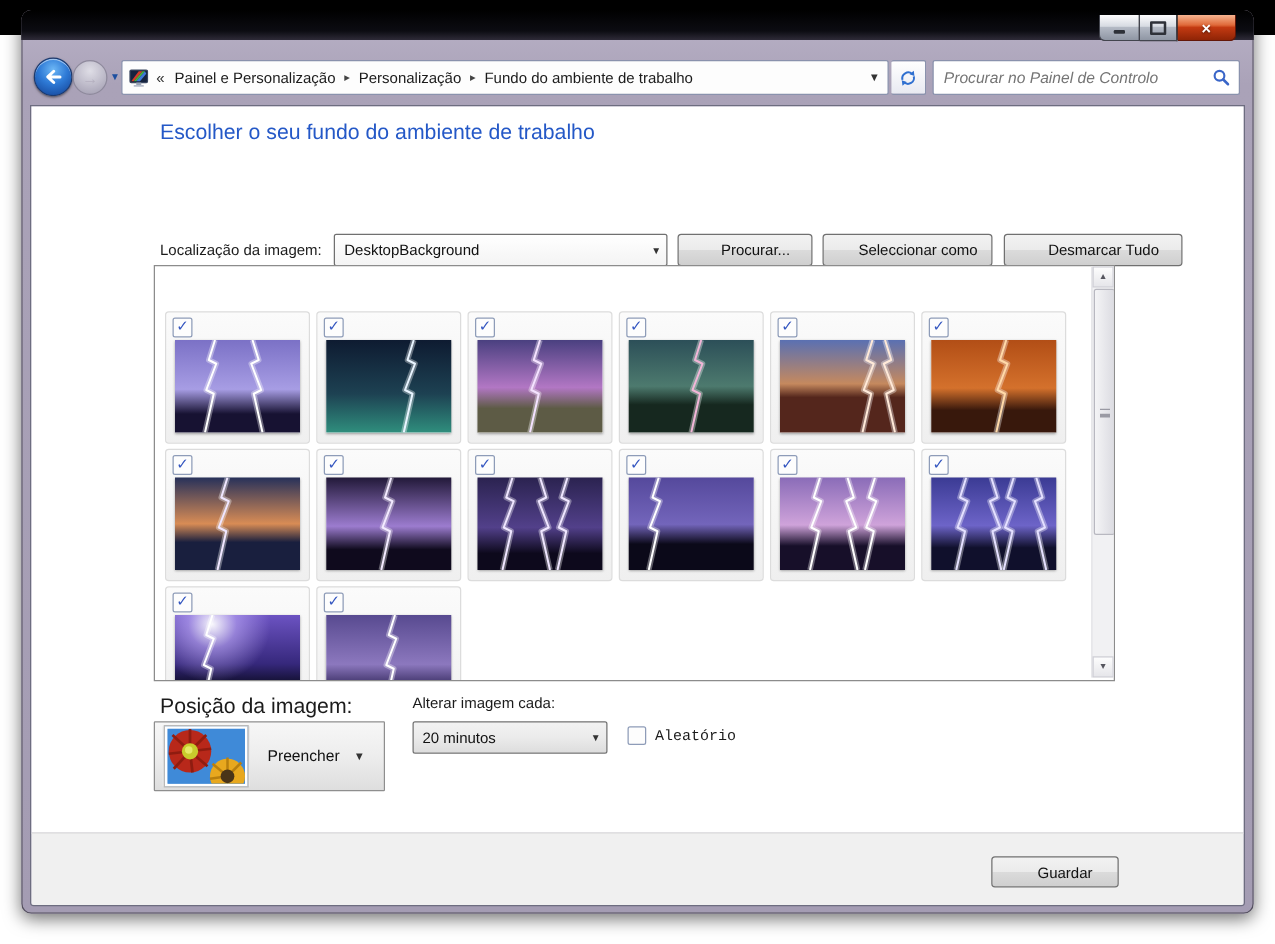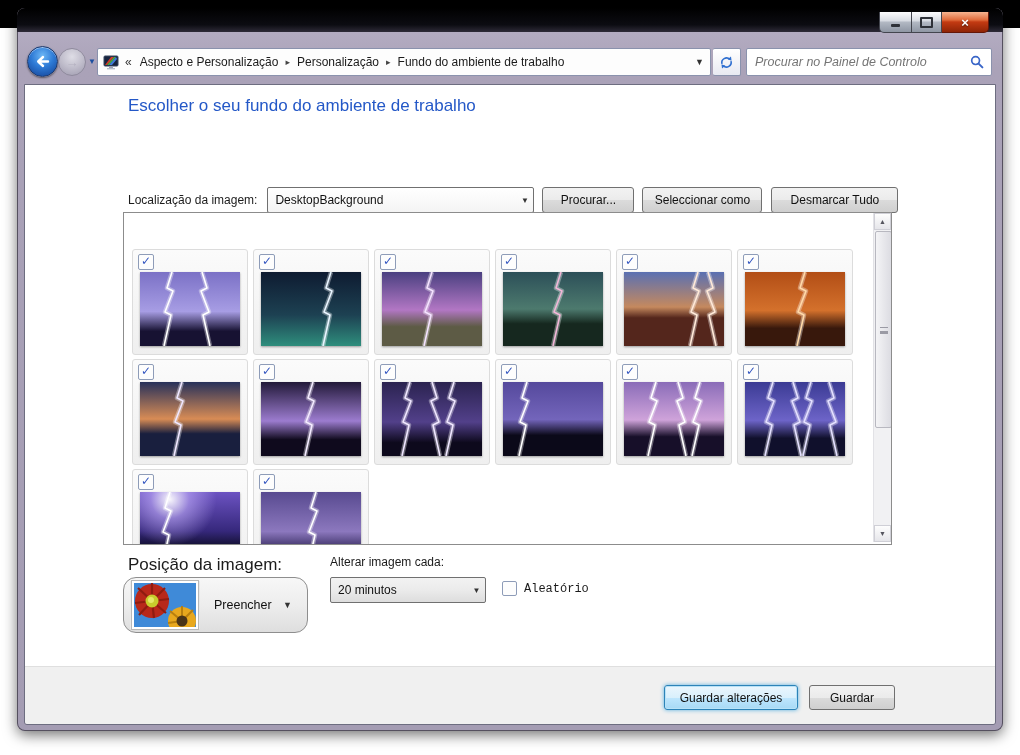--- a/index.html
+++ b/index.html
@@ -55,21 +55,21 @@
   .loc-row{position:absolute;left:103px;top:102px;display:flex;align-items:center;justify-content:space-between;}
   .loc-label{font-size:12px;color:#1b1b1b;margin-right:10px;}
   .combo{height:24px;border:1px solid #707070;border-radius:2px;position:relative;
     background:linear-gradient(180deg,#f2f2f2 0%,#ebebeb 50%,#dddddd 100%);
     display:flex;align-items:center;font-size:12px;color:#111;}
   .combo .val{padding-left:7px;flex:1;}
   .combo .arrow{width:17px;text-align:center;font-size:8px;color:#333;}
   .combo.loc{width:265px;background:linear-gradient(180deg,#fff 0%,#f4f4f4 100%);}
   .w7btn{height:24px;border:1px solid #707070;border-radius:3px;font-size:12px;color:#111;
     background:linear-gradient(180deg,#f2f2f2 0%,#ebebeb 50%,#dbdbdb 51%,#cfcfcf 100%);
-    display:flex;align-items:center;justify-content:center;}
+    display:flex;align-items:center;justify-content:center;padding-left:16px;}
   .btn-procurar{width:90px;margin-left:8px;}
   .btn-selall{width:118px;margin-left:8px;}
   .btn-deselall{width:125px;margin-left:9px;}
   
   .listbox{position:absolute;left:98px;top:127px;width:767px;height:331px;background:#fff;
     border:1px solid #8c8c8c;overflow:hidden;}
   .path-row{position:absolute;left:10px;top:8px;display:flex;align-items:center;font-size:12.5px;color:#2456c4;}
   .expander{width:0;height:0;border-bottom:7px solid #4a4a4a;border-left:7px solid transparent;margin-right:7px;margin-top:-2px;}
   .grid{position:absolute;left:0;top:0;width:750px;height:331px;}
   .tile{position:absolute;width:114px;height:104px;background:linear-gradient(180deg,#fbfbfb,#efefef);
@@ -83,21 +83,21 @@
   .sbtn{position:absolute;left:0;width:17px;height:17px;background:linear-gradient(180deg,#fdfdfd,#e6e6ea);
     border:1px solid #cfcfd6;box-sizing:border-box;font-size:7px;color:#55555e;text-align:center;line-height:15px;}
   .sbtn.up{top:0;}
   .sbtn.down{bottom:0;}
   .sthumb{position:absolute;left:1px;top:18px;width:15px;height:195px;border:1px solid #b8b8c0;border-radius:2px;
     background:linear-gradient(90deg,#f4f4f6,#dcdce2);display:flex;align-items:center;justify-content:center;}
   .sgrip{width:8px;border-top:1px solid #9a9aa4;border-bottom:1px solid #9a9aa4;height:3px;
     box-shadow:0 2px 0 #9a9aa4;}
   
   .lbl-pos{position:absolute;left:103px;top:470px;font-size:17px;color:#1b1b1b;}
-  .pos-combo{position:absolute;left:98px;top:492px;width:183px;height:54px;border:1px solid #8e8e8e;border-radius:13px;
+  .pos-combo{position:absolute;left:98px;top:492px;width:183px;height:54px;border:1px solid #8e8e8e;border-radius:1px;
     background:linear-gradient(180deg,#f7f7f7 0%,#ededed 50%,#dedede 100%);display:flex;align-items:center;}
   .flower{width:62px;height:44px;margin-left:8px;border:2px solid #fff;outline:1px solid #b9b9b9;
     box-shadow:2px 0 0 #e9e9e9,-2px 0 0 #e9e9e9;position:relative;overflow:hidden;background:#3f8ad8;}
   .pos-combo .val{flex:1;text-align:left;padding-left:16px;font-size:12.5px;color:#111;}
   .pos-combo .arrow{width:24px;font-size:9px;color:#333;}
   .lbl-change{position:absolute;left:305px;top:470px;font-size:12px;color:#1b1b1b;}
   .combo.interval{position:absolute;left:305px;top:492px;width:154px;}
   .rand-wrap{position:absolute;left:477px;top:496px;display:flex;align-items:center;}
   .rand-cb{width:13px;height:13px;border:1px solid #8e9cb8;background:#fdfdfd;border-radius:2px;}
   .rand-lbl{font-size:12px;color:#1b1b1b;margin-left:7px;font-family:Liberation Mono, monospace;}
@@ -145,21 +145,21 @@
         <svg width="16" height="15" viewBox="0 0 16 15">
           <rect x="1" y="1" width="14" height="10" rx="1" fill="#16233f" stroke="#39465f"></rect>
           <polygon points="2,10 8,2 11,2 4,10" fill="#d23c2a"></polygon>
           <polygon points="4,10 11,2 13,2 6,10" fill="#49b33a"></polygon>
           <polygon points="6,10 13,2 14,4 9,10" fill="#3f7bd9"></polygon>
           <rect x="6" y="11" width="4" height="2" fill="#9aa2b4"></rect>
           <rect x="4" y="13" width="8" height="1.4" fill="#b7bdcb"></rect>
         </svg>
       </span>
       <span class="crumb-overflow">«</span>
-      <span class="crumb-item">Aspecto e Personalização</span>
+      <span class="crumb-item">Painel e Personalização</span>
       <span class="crumb-sep">▸</span>
       <span class="crumb-item">Personalização</span>
       <span class="crumb-sep">▸</span>
       <span class="crumb-item">Fundo do ambiente de trabalho</span>
       <span class="crumb-dropdown">▼</span>
     </div>
 
     <div class="refresh-btn">
       <svg width="15" height="15" viewBox="0 0 16 16">
         <path d="M3.2 9.5 A5 5 0 0 1 11.5 4.6" stroke="#2f6fd0" stroke-width="1.7" fill="none"></path>
@@ -394,18 +394,17 @@
       </div>
 
       <div class="rand-wrap">
         <span class="rand-cb"></span>
         <span class="rand-lbl">Aleatório</span>
       </div>
     </div>
 
     <div class="footer">
       <div class="footer-btns">
-        <div class="w7btn btn-save">Guardar alterações</div>
         <div class="w7btn btn-cancel">Guardar</div>
       </div>
     </div>
   </div>
 </div>
 
 </body></html>

